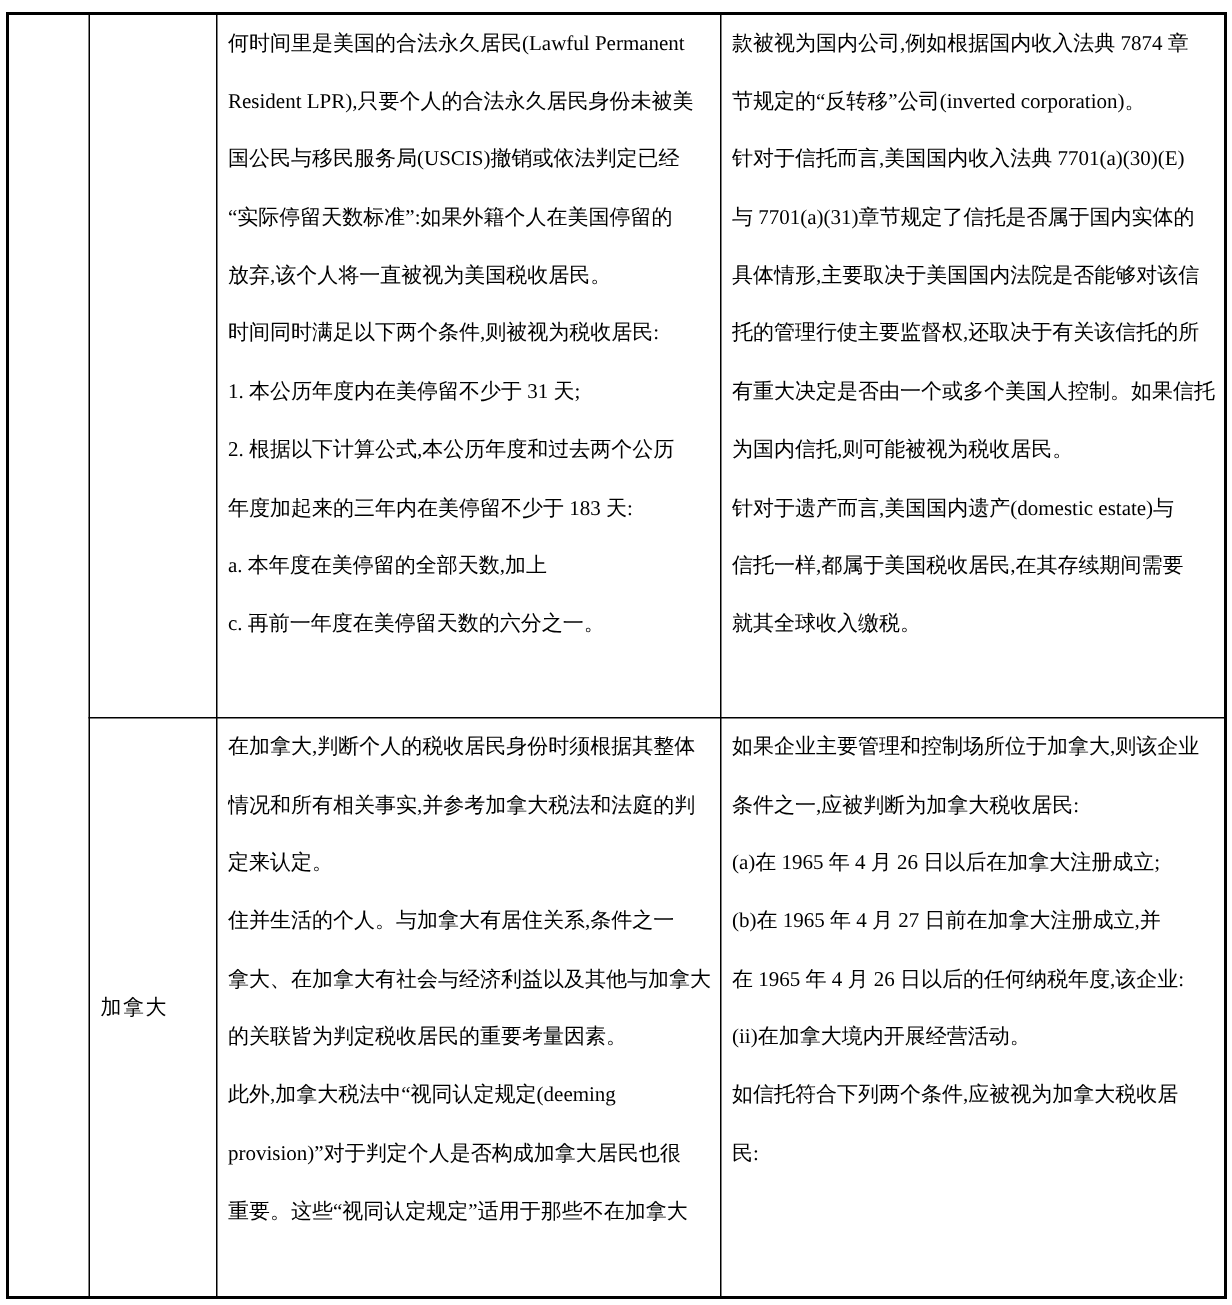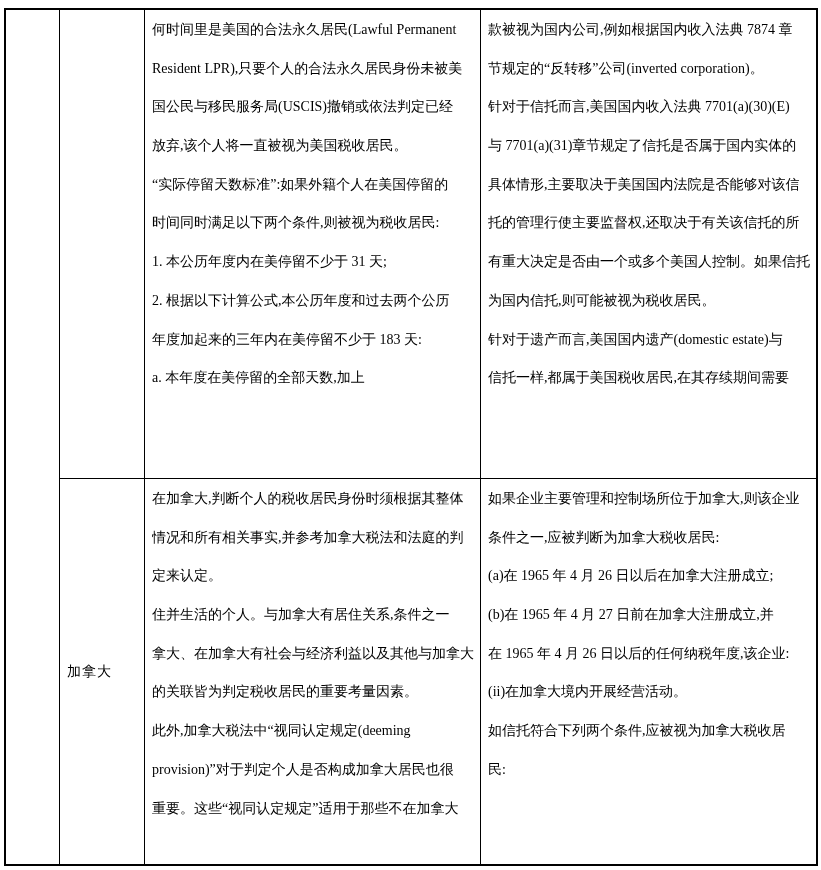--- a/index.html
+++ b/index.html
@@ -70,40 +70,42 @@
     <div class="cell c-cat"></div>
 
     <div class="cell c2r1 b-l country-cell">
       <span class="country-label"></span>
     </div>
 
     <div class="cell c3r1 b-l text-cell">
         <div class="line">何时间里是美国的合法永久居民(Lawful Permanent</div>
         <div class="line">Resident LPR),只要个人的合法永久居民身份未被美</div>
         <div class="line">国公民与移民服务局(USCIS)撤销或依法判定已经</div>
+        <div class="line">“实际停留天数标准”:如果外籍个人在美国停留的</div>
         <div class="line">放弃,该个人将一直被视为美国税收居民。</div>
-        <div class="line">“实际停留天数标准”:如果外籍个人在美国停留的</div>
         <div class="line">时间同时满足以下两个条件,则被视为税收居民:</div>
         <div class="line">1. 本公历年度内在美停留不少于 31 天;</div>
         <div class="line">2. 根据以下计算公式,本公历年度和过去两个公历</div>
         <div class="line">年度加起来的三年内在美停留不少于 183 天:</div>
         <div class="line">a. 本年度在美停留的全部天数,加上</div>
+        <div class="line">c. 再前一年度在美停留天数的六分之一。</div>
       </div>
 
     <div class="cell c4r1 b-l text-cell">
         <div class="line">款被视为国内公司,例如根据国内收入法典 7874 章</div>
         <div class="line">节规定的“反转移”公司(inverted corporation)。</div>
         <div class="line">针对于信托而言,美国国内收入法典 7701(a)(30)(E)</div>
         <div class="line">与 7701(a)(31)章节规定了信托是否属于国内实体的</div>
         <div class="line">具体情形,主要取决于美国国内法院是否能够对该信</div>
         <div class="line">托的管理行使主要监督权,还取决于有关该信托的所</div>
         <div class="line">有重大决定是否由一个或多个美国人控制。如果信托</div>
         <div class="line">为国内信托,则可能被视为税收居民。</div>
         <div class="line">针对于遗产而言,美国国内遗产(domestic estate)与</div>
         <div class="line">信托一样,都属于美国税收居民,在其存续期间需要</div>
+        <div class="line">就其全球收入缴税。</div>
       </div>
 
     <div class="cell c2r2 b-l b-t country-cell">
       <span class="country-label">加拿大</span>
     </div>
 
     <div class="cell c3r2 b-l b-t text-cell">
         <div class="line">在加拿大,判断个人的税收居民身份时须根据其整体</div>
         <div class="line">情况和所有相关事实,并参考加拿大税法和法庭的判</div>
         <div class="line">定来认定。</div>

